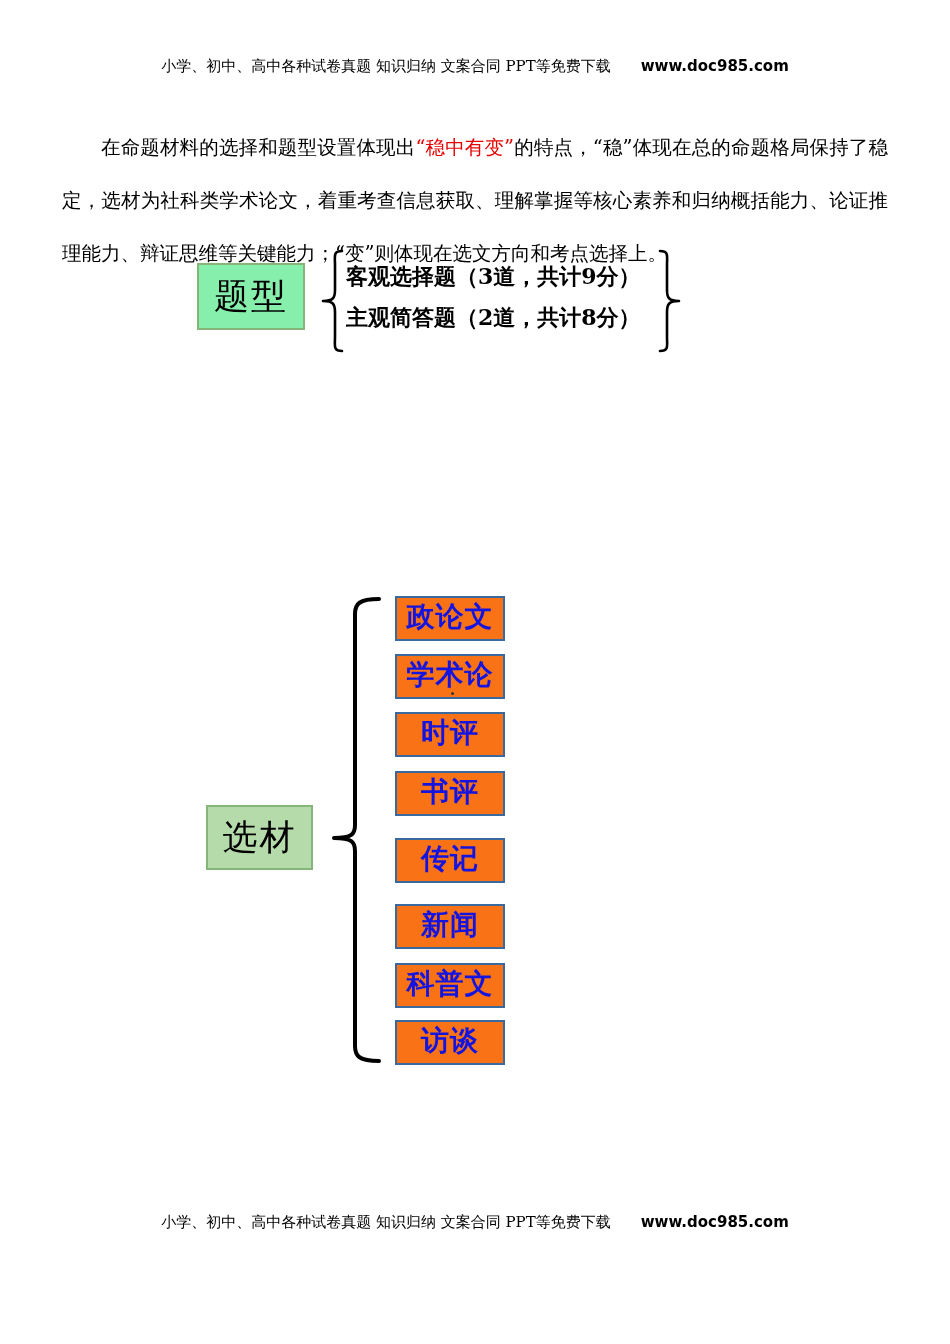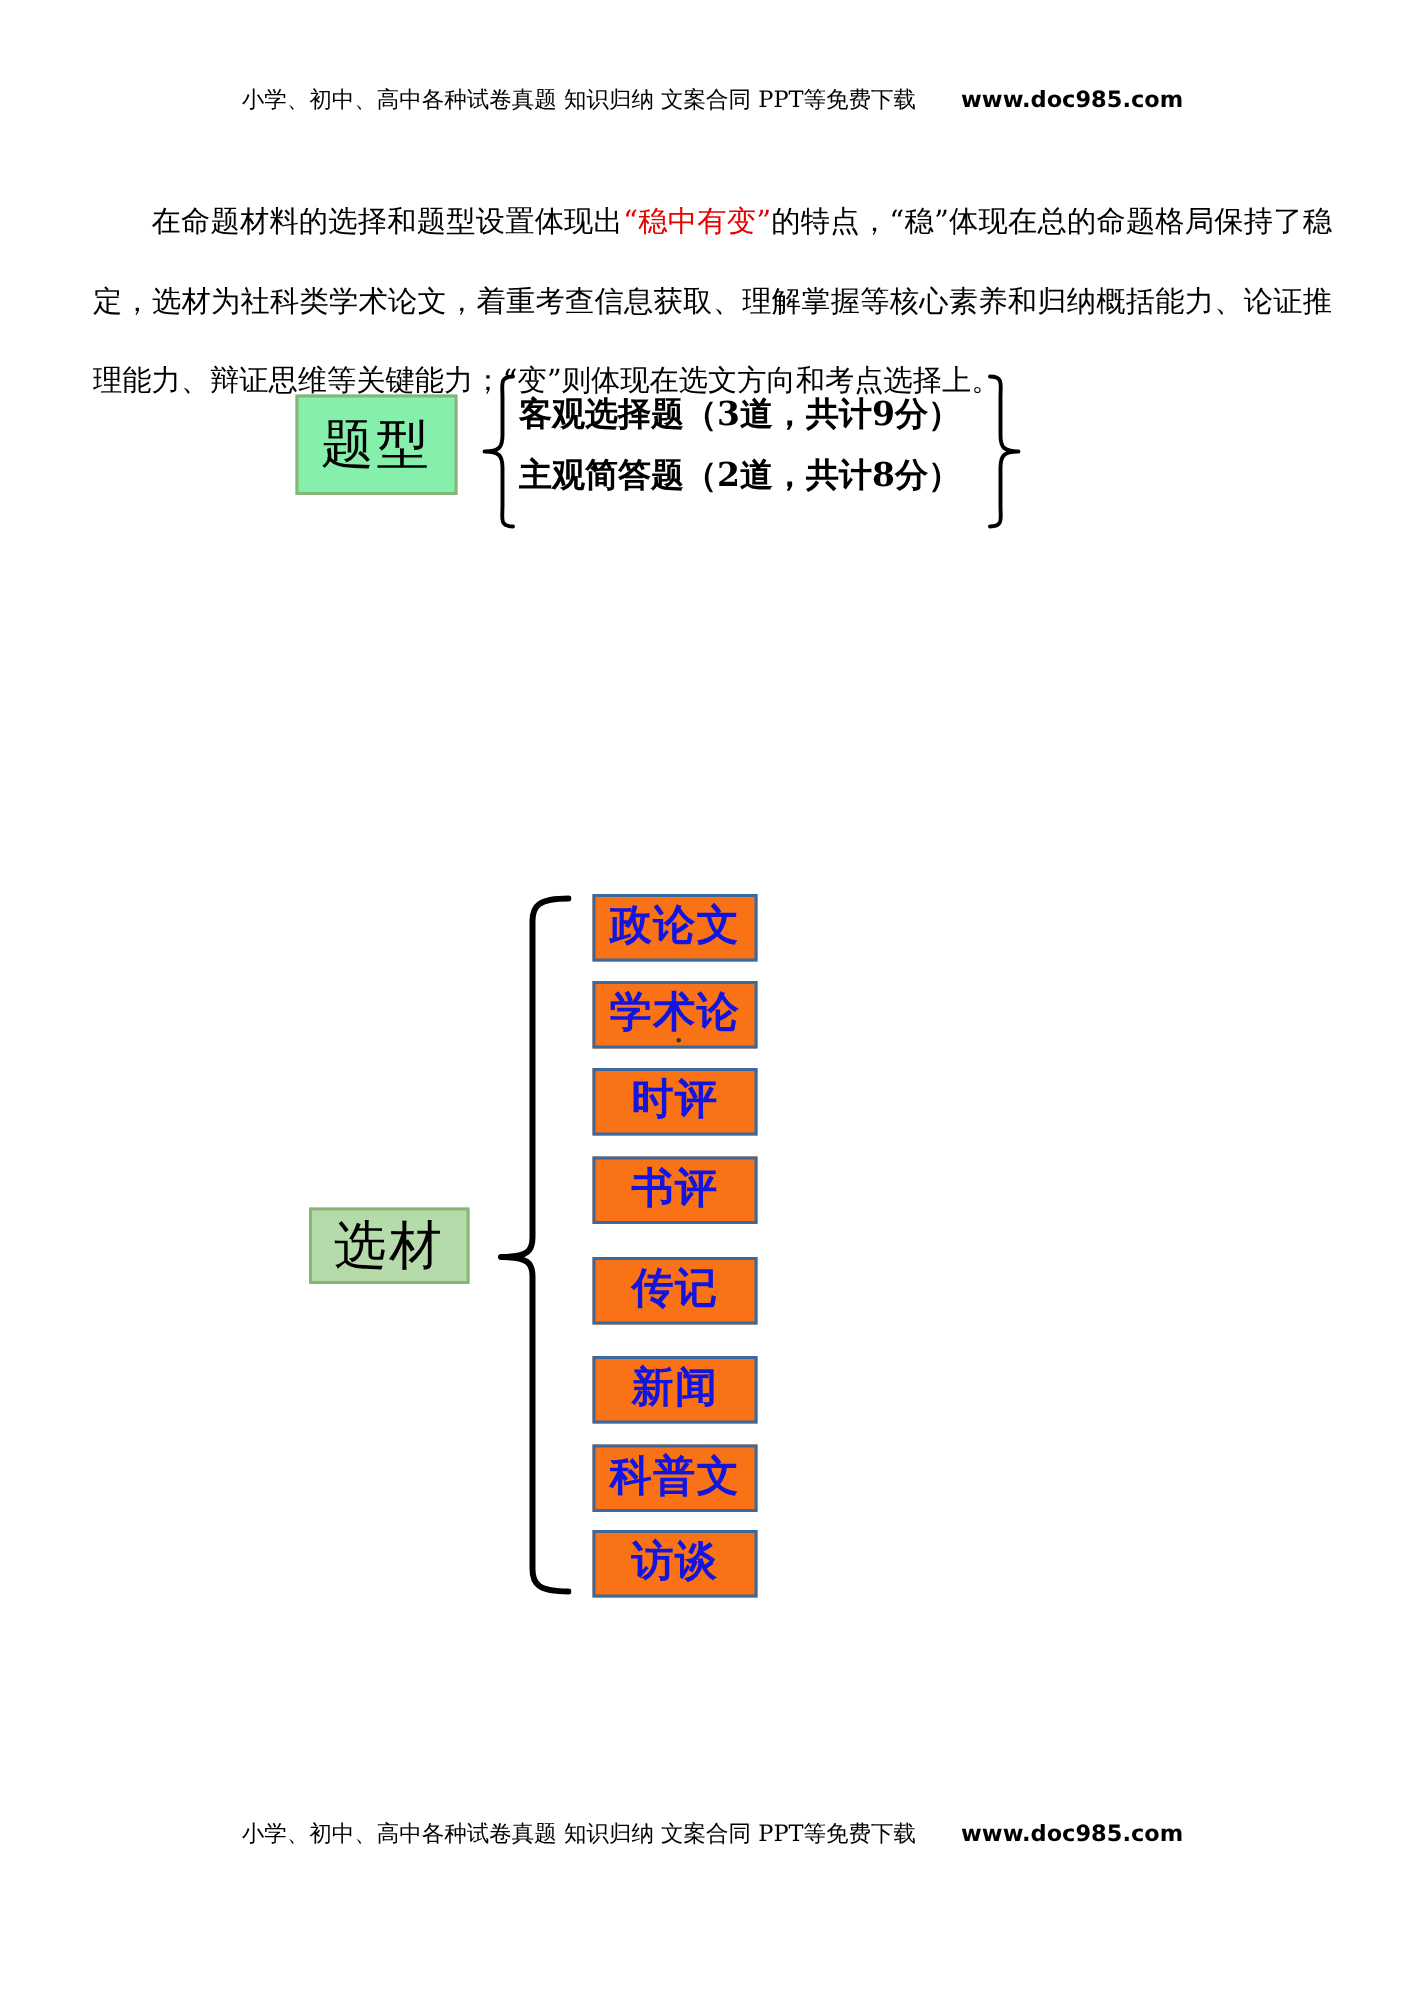--- a/index.html
+++ b/index.html
@@ -54,21 +54,21 @@
     height:41px;line-height:41px;
     font-size:22px;font-weight:bold;
     white-space:nowrap;
   }
   .brace-svg{position:absolute;}
   #q-brace-left{left:318px;top:248px;}
   #q-brace-right{left:658px;top:248px;}
 
   
   .mbox{
-    position:absolute;left:206px;top:805px;width:107px;height:51px;
+    position:absolute;left:206px;top:805px;width:107px;height:65px;
     background:#b6dbab;border:2px solid #85b577;
     box-sizing:border-box;
     display:flex;align-items:center;justify-content:center;
     font-size:35px;letter-spacing:2px;
   }
   #m-brace{left:331px;top:595px;}
   .bluebox{
     position:absolute;left:395px;width:110px;height:45px;
     background:#f97316;border:2px solid #39699e;
     box-sizing:border-box;

